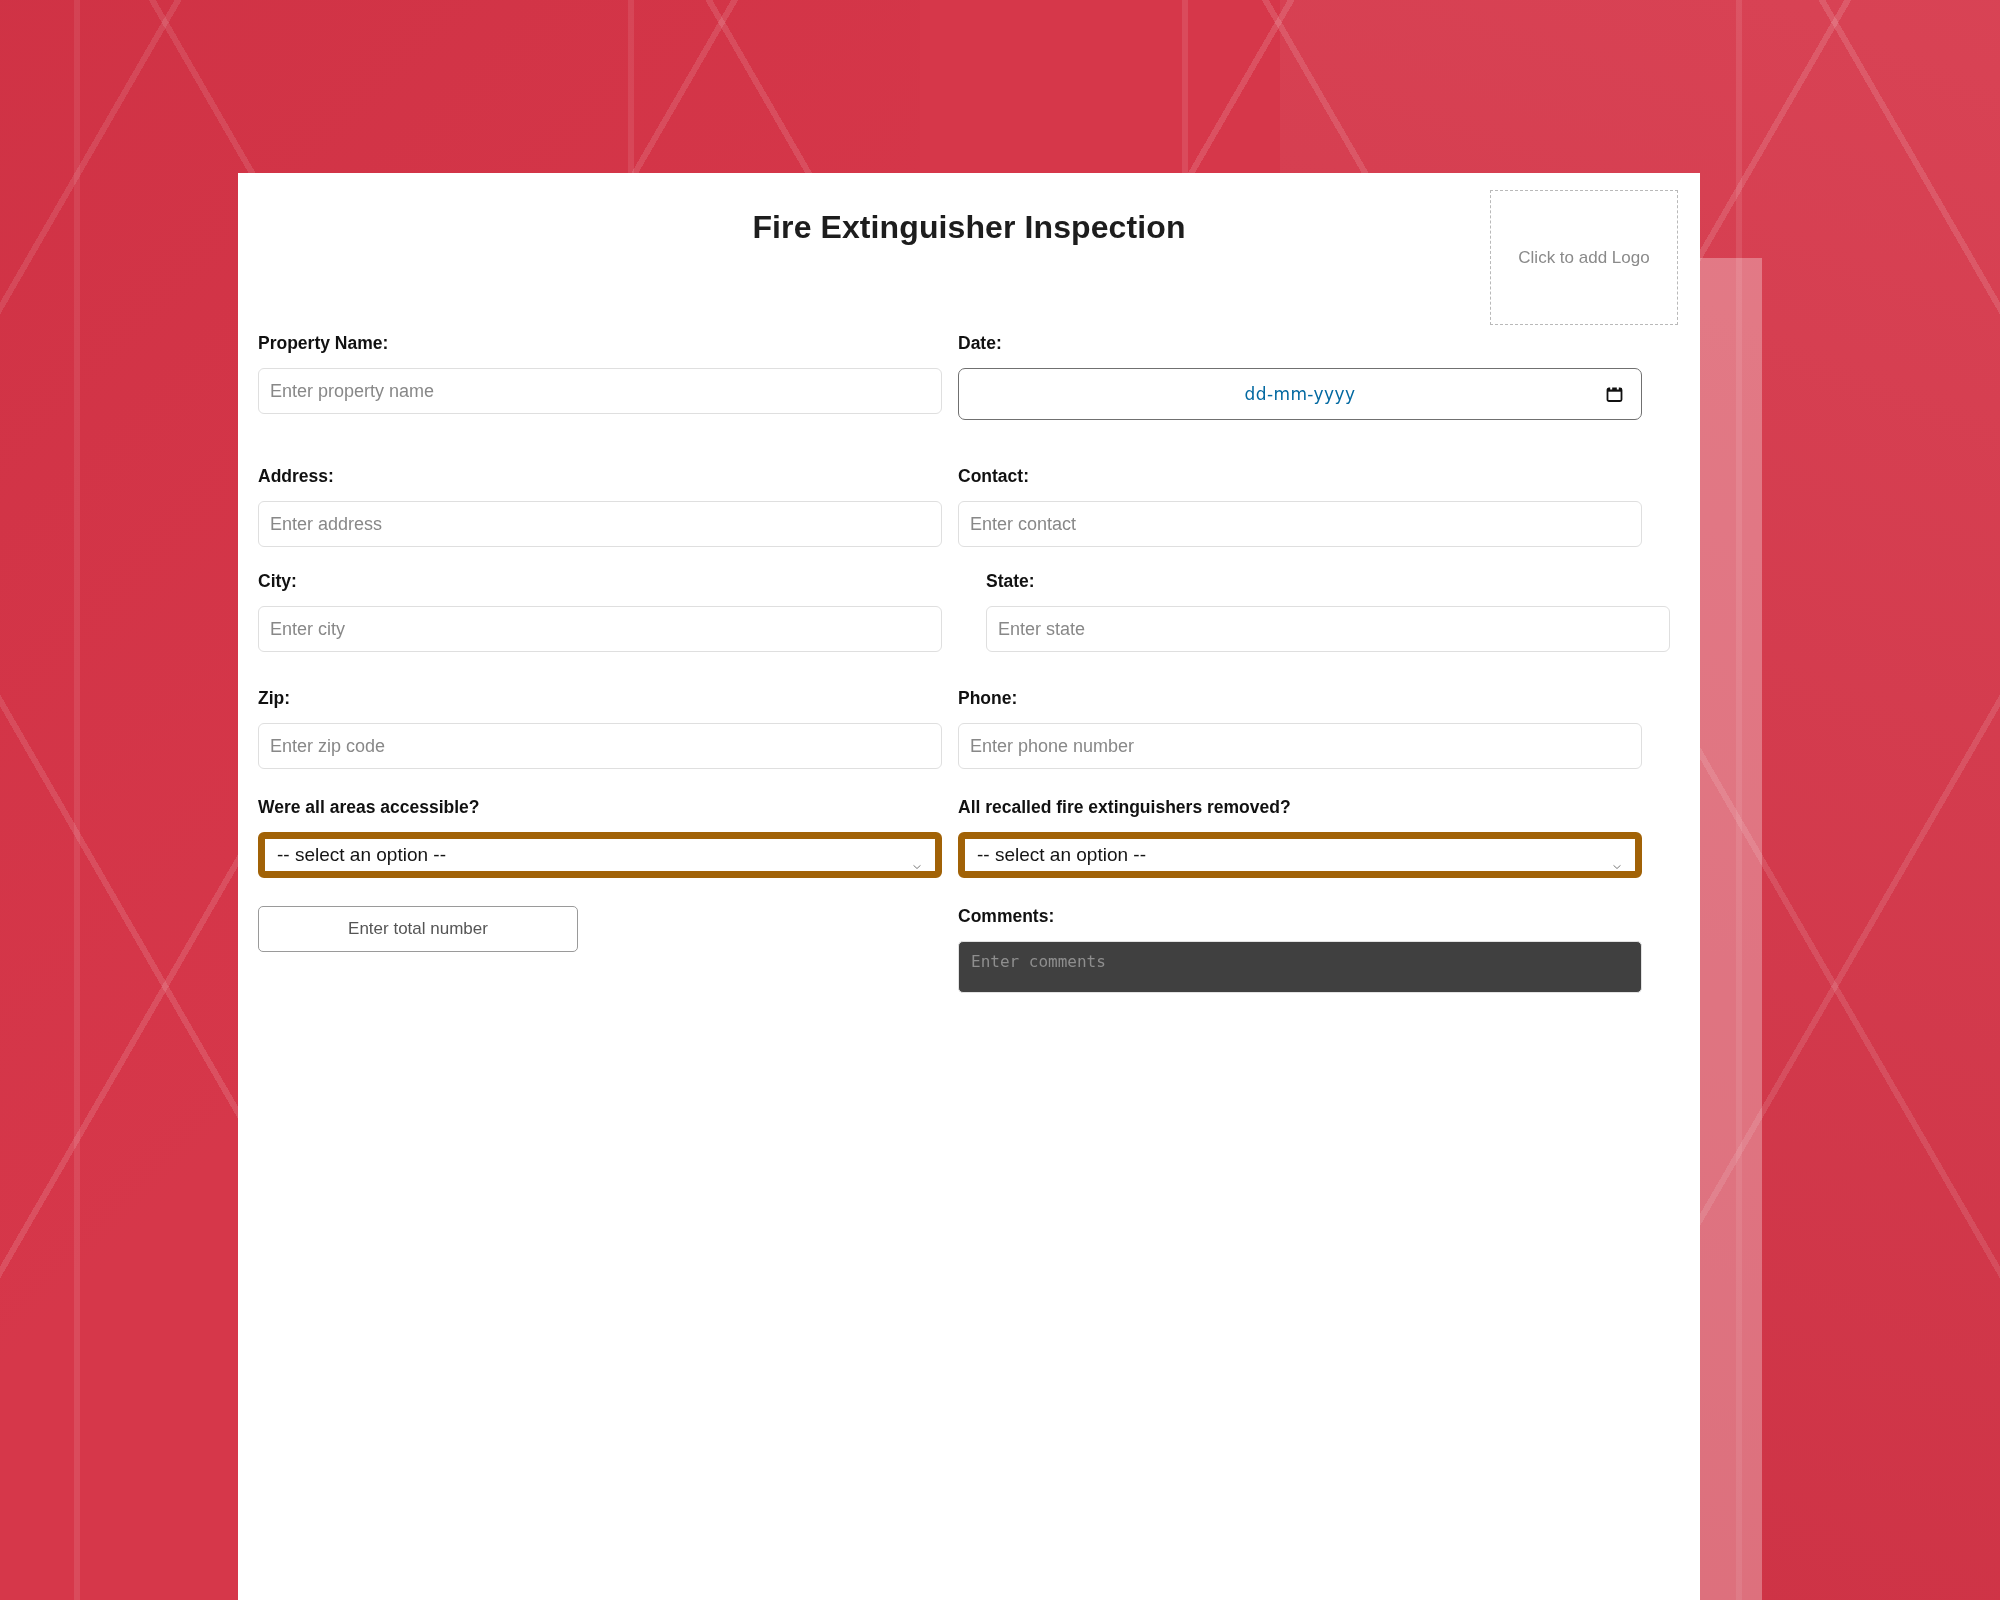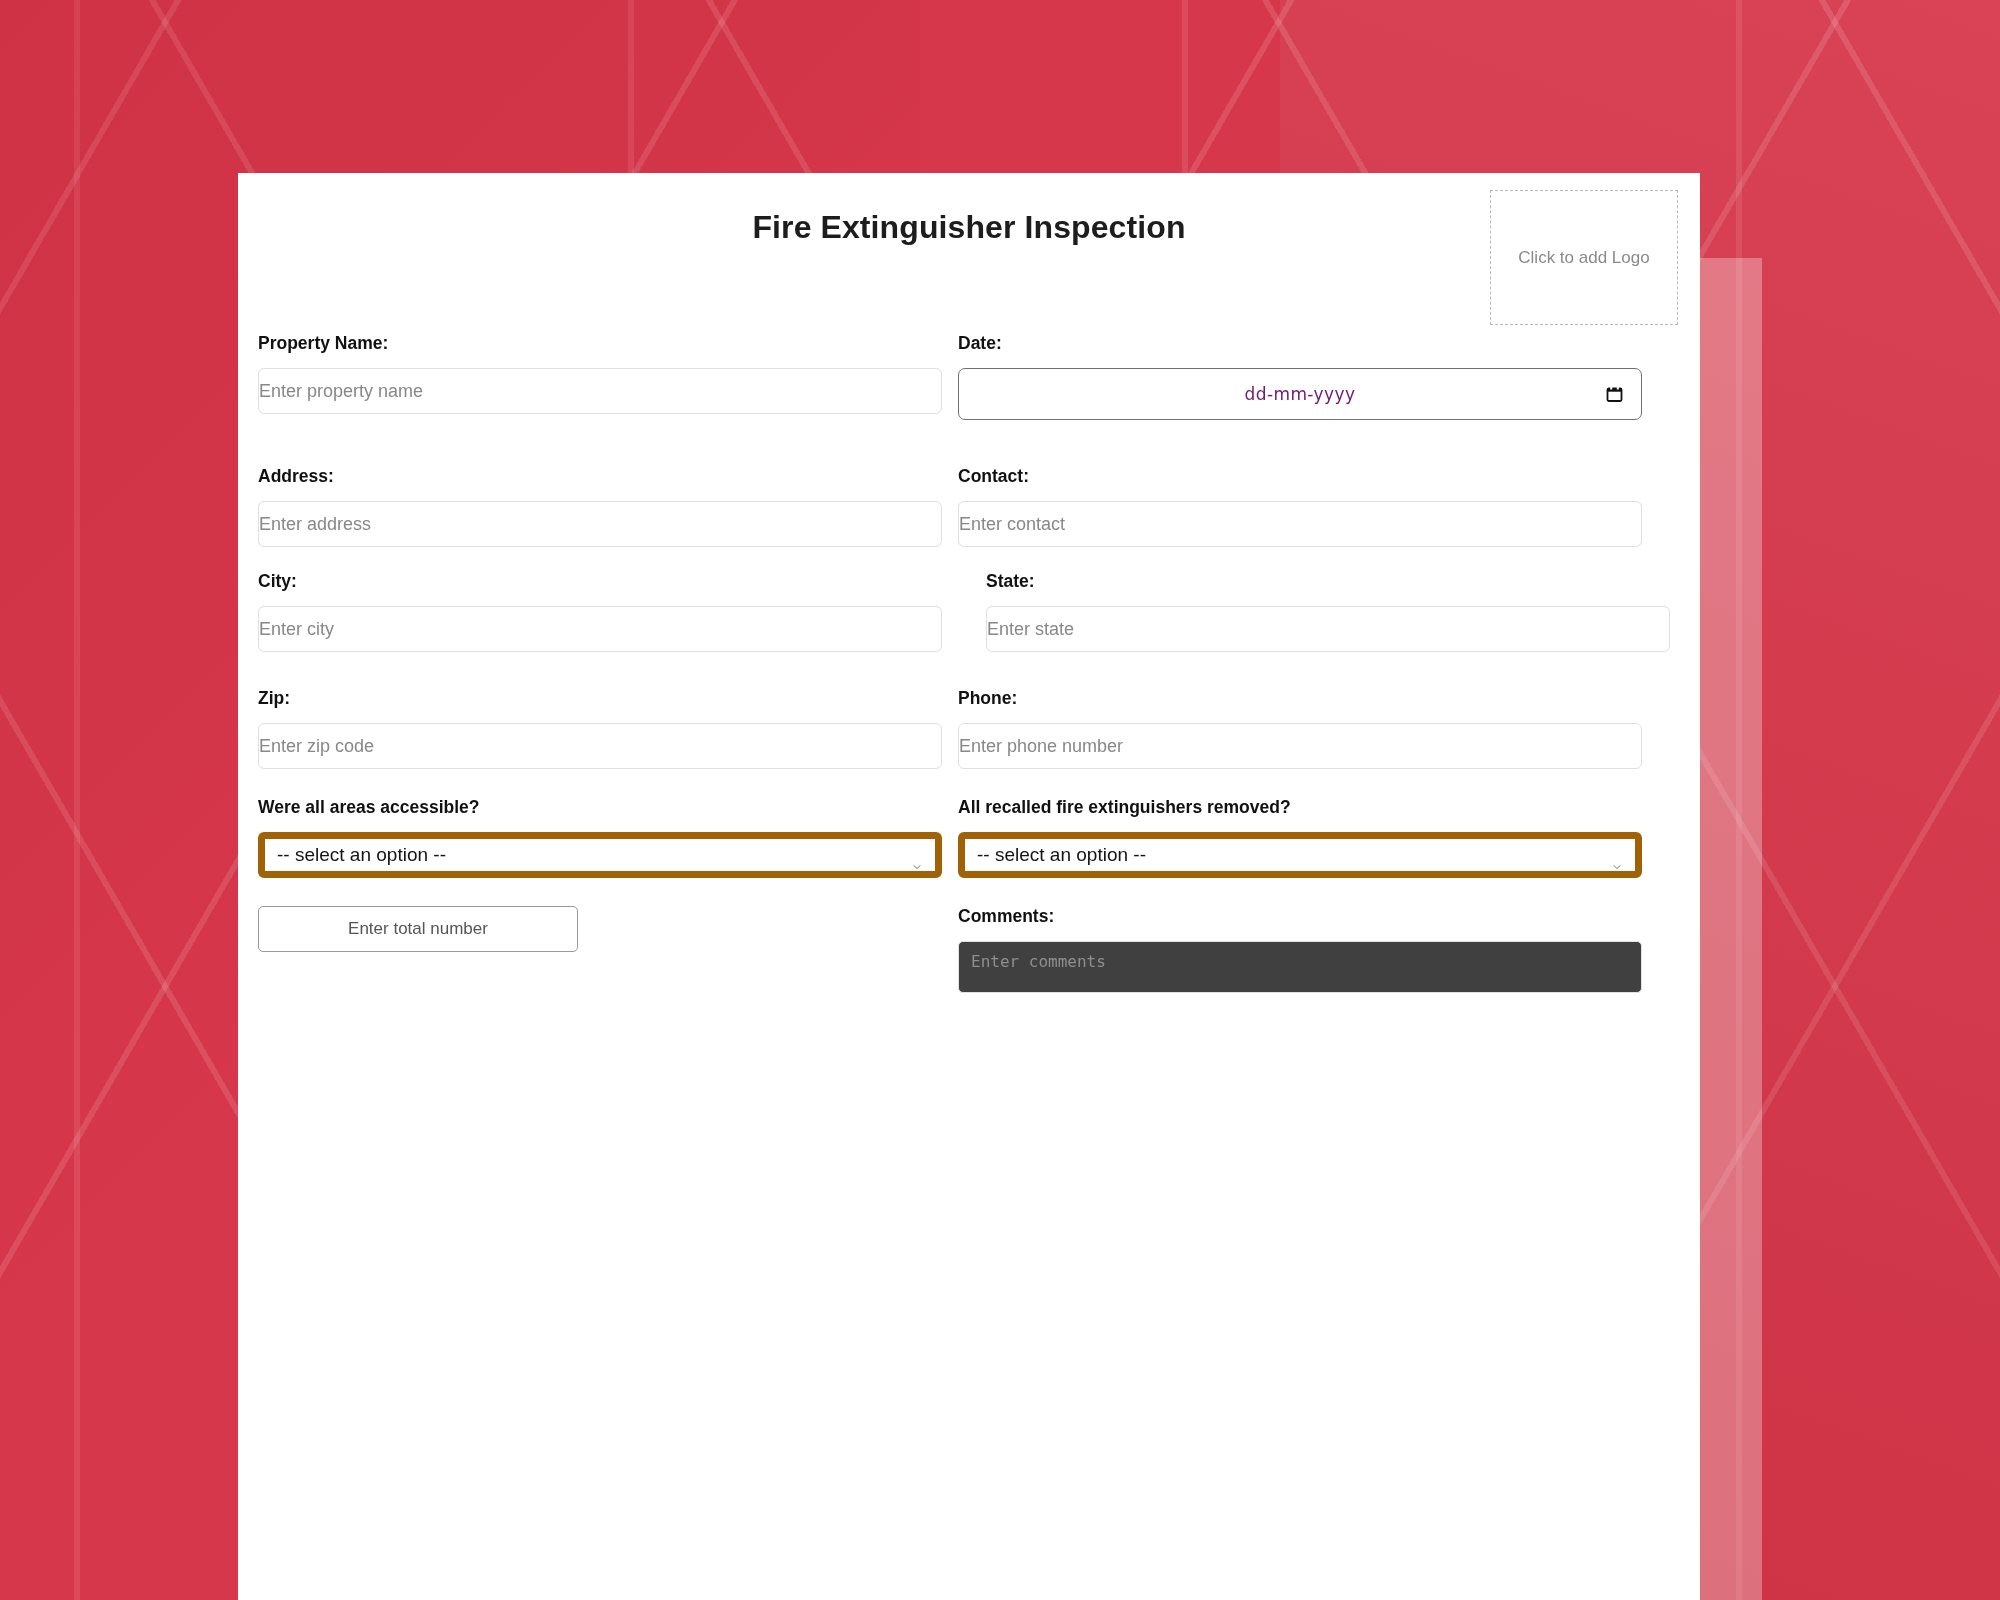--- a/index.html
+++ b/index.html
@@ -122,41 +122,41 @@
   }
 
   .text-input {
     width: 100%;
     height: 46px;
     border: 1px solid #dfdfdf;
     border-radius: 6px;
     background: #ffffff;
     font-size: 18px;
     color: #888888;
-    padding: 0 0;
+    padding: 0 11px;
     display: flex;
     align-items: center;
     font-family: "Liberation Sans", sans-serif;
   }
 
   
   .date-input {
     width: 100%;
     height: 52px;
     border: 1px solid #707070;
     border-radius: 7px;
     background: #ffffff;
     display: flex;
     align-items: center;
     justify-content: center;
     position: relative;
   }
   .date-placeholder {
     font-size: 17px;
-    color: #701a75;
+    color: #0369a1;
     font-family: "DejaVu Sans", sans-serif;
     letter-spacing: 0.4px;
   }
   .calendar-icon {
     position: absolute;
     right: 18px; top: 50%;
     transform: translateY(-50%);
     width: 17px; height: 17px;
   }
 

